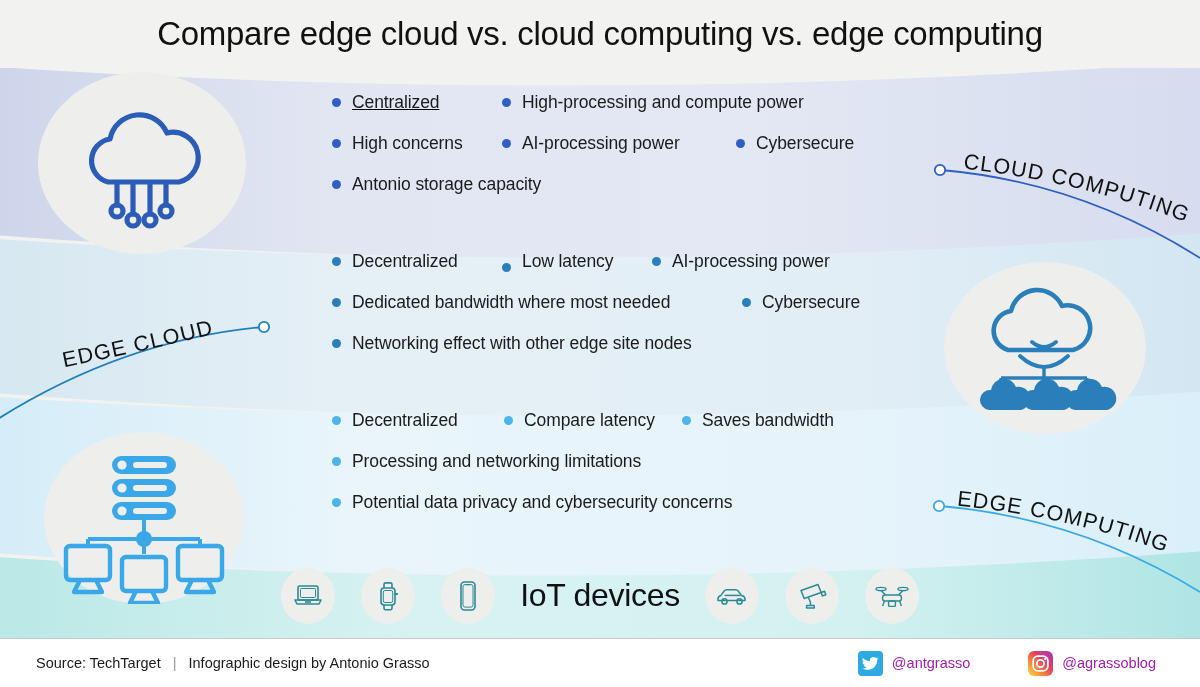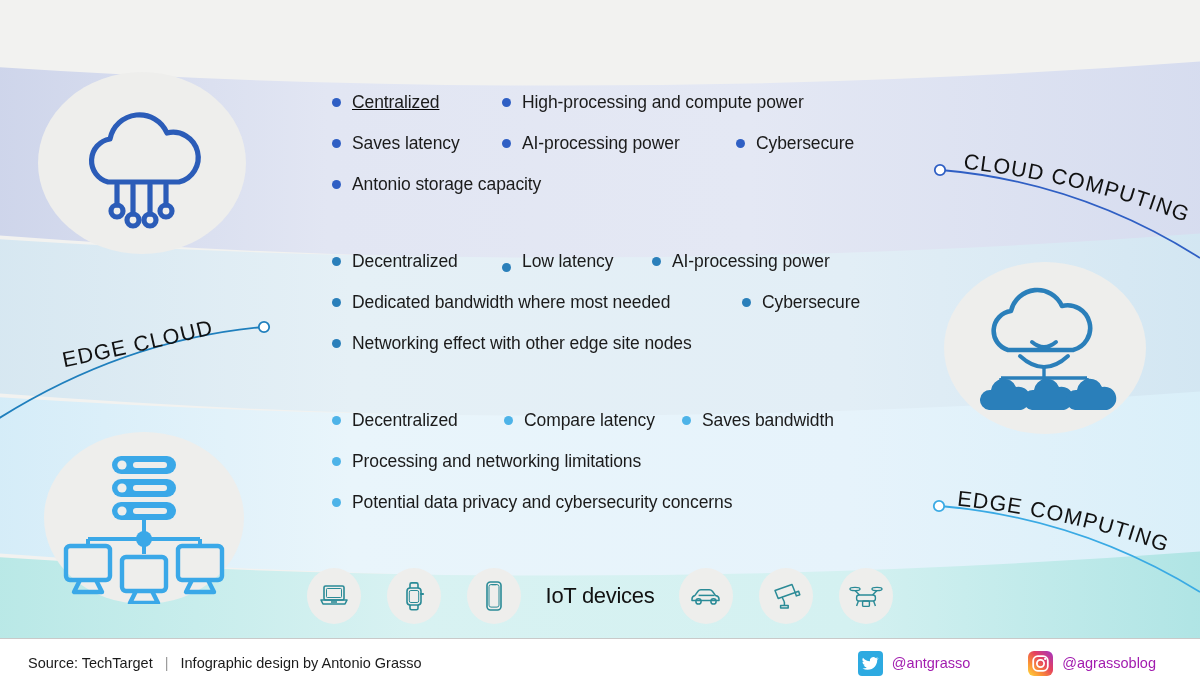--- a/index.html
+++ b/index.html
@@ -53,36 +53,36 @@
     position:absolute; left:0; top:553px; width:1200px; height:85px;
     z-index:22; display:flex; align-items:center; justify-content:center;
   }
   .iot-ico {
     width:54px; height:56px; border-radius:50%;
     background:#eeeeec; margin:0 13px;
     display:flex; align-items:center; justify-content:center;
     flex:0 0 auto;
   }
   #iot-label {
-    font-size:22px; color:#111; margin:0 12px; white-space:nowrap;
+    font-size:32px; color:#111; margin:0 12px; white-space:nowrap;
     letter-spacing:-.3px;
   }
 
   
   #footer {
     position:absolute; left:0; bottom:0; width:1200px; height:48px;
     background:#fff; z-index:45;
     display:flex; align-items:center;
   }
   #footer-rule {
     position:absolute; left:0; bottom:48px; width:1200px; height:1px;
     background:#c9c9c9; z-index:46;
   }
   #source-text {
-    margin-left:28px; font-size:14.5px; color:#1b1b1b; white-space:nowrap;
+    margin-left:36px; font-size:14.5px; color:#1b1b1b; white-space:nowrap;
   }
   .sep { display:inline-block; margin:0 8px; color:#999; }
   #socials { margin-left:auto; margin-right:44px; display:flex; align-items:center; }
   .social { display:flex; align-items:center; margin-left:58px; }
   .social-label { font-size:14.5px; color:#a21caf; margin-left:9px; white-space:nowrap; }
 </style>
 </head>
 <body>
 
 <div id="stage">
@@ -140,20 +140,23 @@
       <textPath href="#pathCC" startOffset="2%" id="lblCC">CLOUD COMPUTING</textPath>
     </text>
     <text font-family="Liberation Sans, sans-serif" font-size="21.5" fill="#111" letter-spacing="1.2">
       <textPath href="#pathEC" startOffset="2%" id="lblEC">EDGE CLOUD</textPath>
     </text>
     <text font-family="Liberation Sans, sans-serif" font-size="21.5" fill="#111" letter-spacing="1.2">
       <textPath href="#pathEP" startOffset="2%" id="lblEP">EDGE COMPUTING</textPath>
     </text>
   </svg>
 
+  <div id="title-bar">
+    <div id="title-text">Compare edge cloud vs. cloud computing vs. edge computing</div>
+  </div>
 
   <svg class="badge" style="left:38px; top:72px;" width="208" height="182" viewBox="0 0 208 182">
     <ellipse cx="104" cy="91" rx="104" ry="91" fill="#eeeeec"></ellipse>
     <g fill="none" stroke="#2b5cb8" stroke-width="5.2" stroke-linecap="round">
       <path d="M70 110 a22 22 0 0 1 2 -43 a30 30 0 0 1 57 -6 a20 20 0 0 1 12 49 Z" stroke-linejoin="round"></path>
       <line x1="79" y1="113" x2="79" y2="133"></line>
       <line x1="95" y1="113" x2="95" y2="142"></line>
       <line x1="112" y1="113" x2="112" y2="142"></line>
       <line x1="128" y1="113" x2="128" y2="133"></line>
       <circle cx="79" cy="139" r="6"></circle>
@@ -217,21 +220,21 @@
         <span class="btxt">Centralized</span>
       </div>
       <div class="bullet-item">
         <span class="dot" style="background: rgb(47, 95, 196);"></span>
         <span class="btxt">High-processing and compute power</span>
       </div>
     </div>
     <div class="row">
       <div class="bullet-item" style="width:170px;">
         <span class="dot" style="background: rgb(47, 95, 196);"></span>
-        <span class="btxt">Saves latency</span>
+        <span class="btxt">High concerns</span>
       </div>
       <div class="bullet-item" style="width:234px;">
         <span class="dot" style="background: rgb(47, 95, 196);"></span>
         <span class="btxt">AI-processing power</span>
       </div>
       <div class="bullet-item">
         <span class="dot" style="background: rgb(47, 95, 196);"></span>
         <span class="btxt">Cybersecure</span>
       </div>
     </div>

